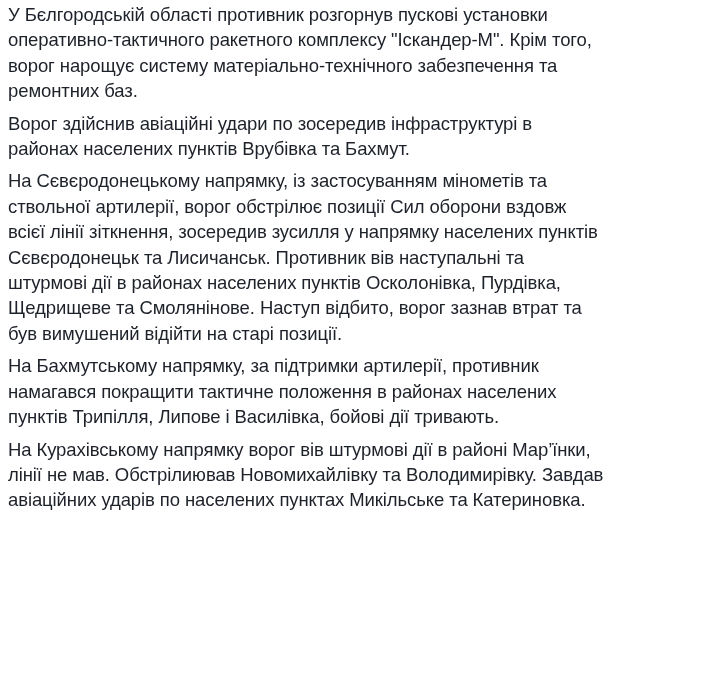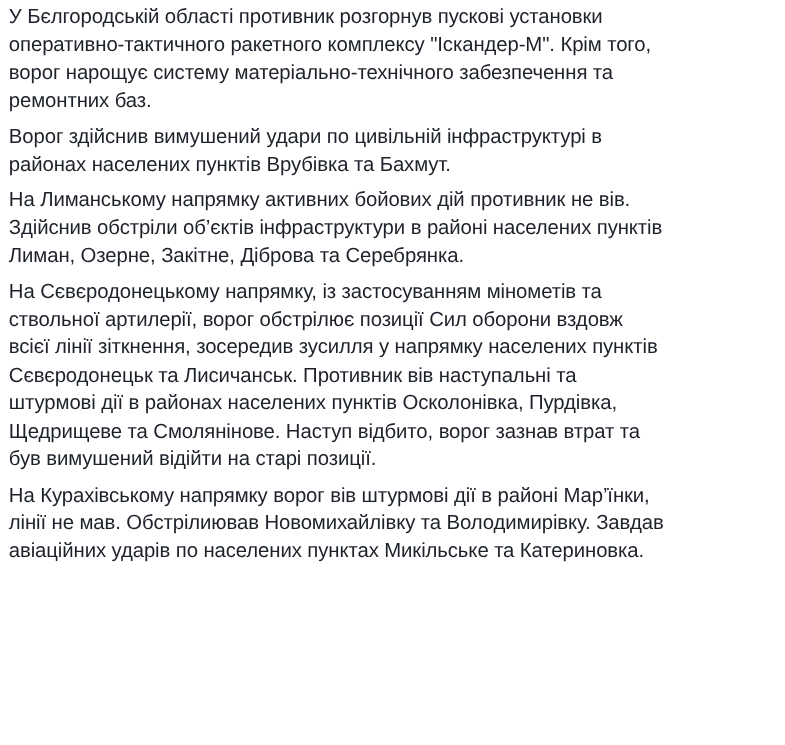--- a/index.html
+++ b/index.html
@@ -27,17 +27,17 @@
     margin: 0 0 7px 0;
     padding: 0;
     word-wrap: break-word;
   }
 </style>
 </head>
 <body style="background: rgb(255, 255, 255);">
 
 <div class="post" style="color: rgb(29, 33, 41);">
   <p>У Бєлгородській області противник розгорнув пускові установки оперативно-тактичного ракетного комплексу "Іскандер-М". Крім того, ворог нарощує систему матеріально-технічного забезпечення та ремонтних баз.</p>
-  <p>Ворог здійснив вимушений удари по цивільній інфраструктурі в районах населених пунктів Врубівка та Бахмут.</p>
-  <p>На Лиманському напрямку активних бойових дій противник не вів. Здійснив обстріли об’єктів інфраструктури в районі населених пунктів Лиман, Озерне, Закітне, Діброва та Серебрянка.</p>
+  <p>Ворог здійснив авіаційні удари по зосередив інфраструктурі в районах населених пунктів Врубівка та Бахмут.</p>
   <p>На Сєвєродонецькому напрямку, із застосуванням мінометів та ствольної артилерії, ворог обстрілює позиції Сил оборони вздовж всієї лінії зіткнення, зосередив зусилля у напрямку населених пунктів Сєвєродонецьк та Лисичанськ. Противник вів наступальні та штурмові дії в районах населених пунктів Осколонівка, Пурдівка, Щедрищеве та Смолянінове. Наступ відбито, ворог зазнав втрат та був вимушений відійти на старі позиції.</p>
+  <p>На Бахмутському напрямку, за підтримки артилерії, противник намагався покращити тактичне положення в районах населених пунктів Трипілля, Липове і Василівка, бойові дії тривають.</p>
   <p>На Курахівському напрямку ворог вів штурмові дії в районі Мар’їнки, лінії не мав. Обстрілиював Новомихайлівку та Володимирівку. Завдав авіаційних ударів по населених пунктах Микільське та Катериновка.</p>
 </div>
 
 </body></html>

